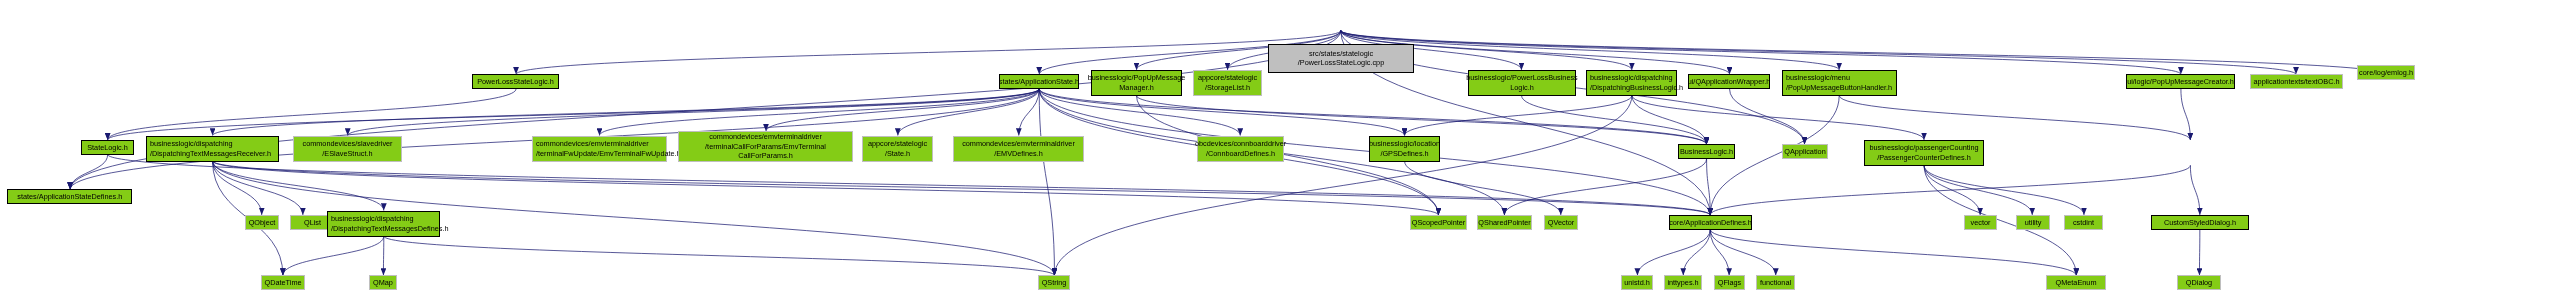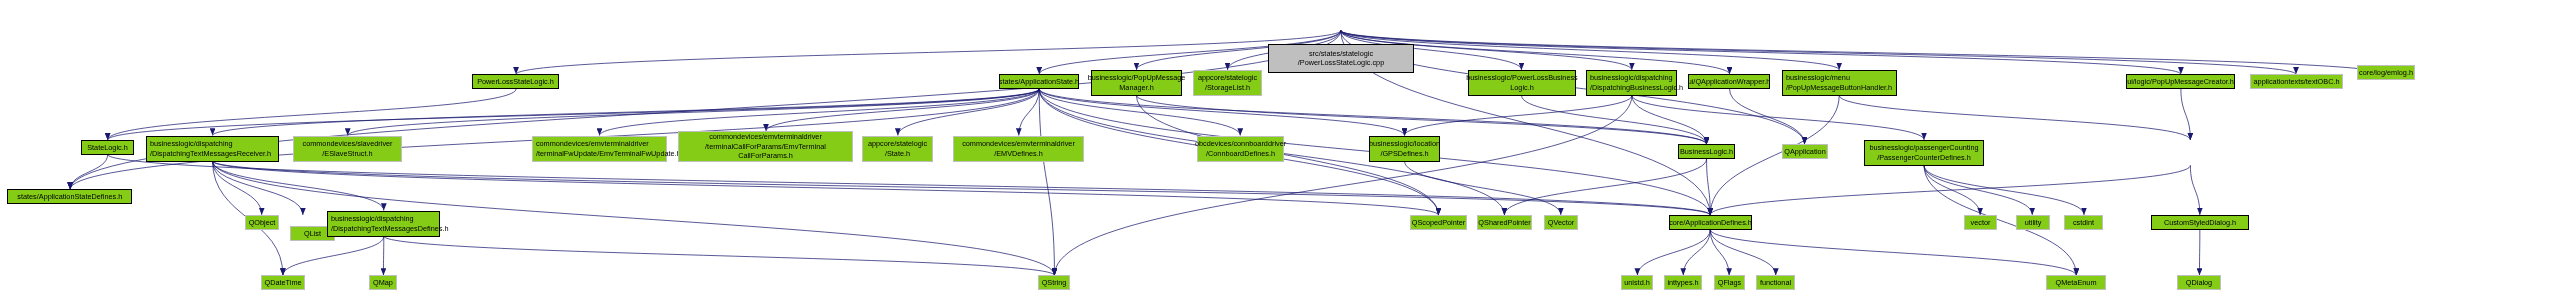--- a/index.html
+++ b/index.html
@@ -130,21 +130,21 @@
     <div class="node ext" style="left: 1197px; top: 136px; width: 87px; height: 25.5px;">obcdevices/connboarddriver
 /ConnboardDefines.h</div>
     <div class="node doc" style="left: 1369px; top: 136px; width: 71px; height: 25.5px;">businesslogic/location
 /GPSDefines.h</div>
     <div class="node doc" style="left: 1678px; top: 144px; width: 57px; height: 14.6px;">BusinessLogic.h</div>
     <div class="node ext" style="left: 1782px; top: 144px; width: 46px; height: 14.6px;">QApplication</div>
     <div class="node doc" style="left: 1864px; top: 140px; width: 120px; height: 25.5px;">businesslogic/passengerCounting
 /PassengerCounterDefines.h</div>
     <div class="node doc" style="left: 7.3px; top: 189px; width: 125px; height: 14.6px;">states/ApplicationStateDefines.h</div>
     <div class="node ext" style="left: 245px; top: 215px; width: 34px; height: 14.6px;">QObject</div>
-    <div class="node ext" style="left: 290px; top: 226px; width: 45px; height: 14.6px;">QList</div>
+    <div class="node ext" style="left: 290px; top: 215px; width: 45px; height: 14.6px;">QList</div>
     <div class="node doc left" style="left: 327px; top: 211px; width: 113px; height: 25.5px;">businesslogic/dispatching
 /DispatchingTextMessagesDefines.h</div>
     <div class="node ext" style="left: 1410px; top: 215px; width: 57px; height: 14.6px;">QScopedPointer</div>
     <div class="node ext" style="left: 1477px; top: 215px; width: 55px; height: 14.6px;">QSharedPointer</div>
     <div class="node ext" style="left: 1544px; top: 215px; width: 34px; height: 14.6px;">QVector</div>
     <div class="node doc" style="left: 1669px; top: 215px; width: 83px; height: 14.6px;">core/ApplicationDefines.h</div>
     <div class="node ext" style="left: 1964px; top: 215px; width: 33px; height: 14.6px;">vector</div>
     <div class="node ext" style="left: 2016px; top: 215px; width: 34px; height: 14.6px;">utility</div>
     <div class="node ext" style="left: 2064px; top: 215px; width: 39px; height: 14.6px;">cstdint</div>
     <div class="node doc" style="left: 2151px; top: 215px; width: 98px; height: 14.6px;">CustomStyledDialog.h</div>

